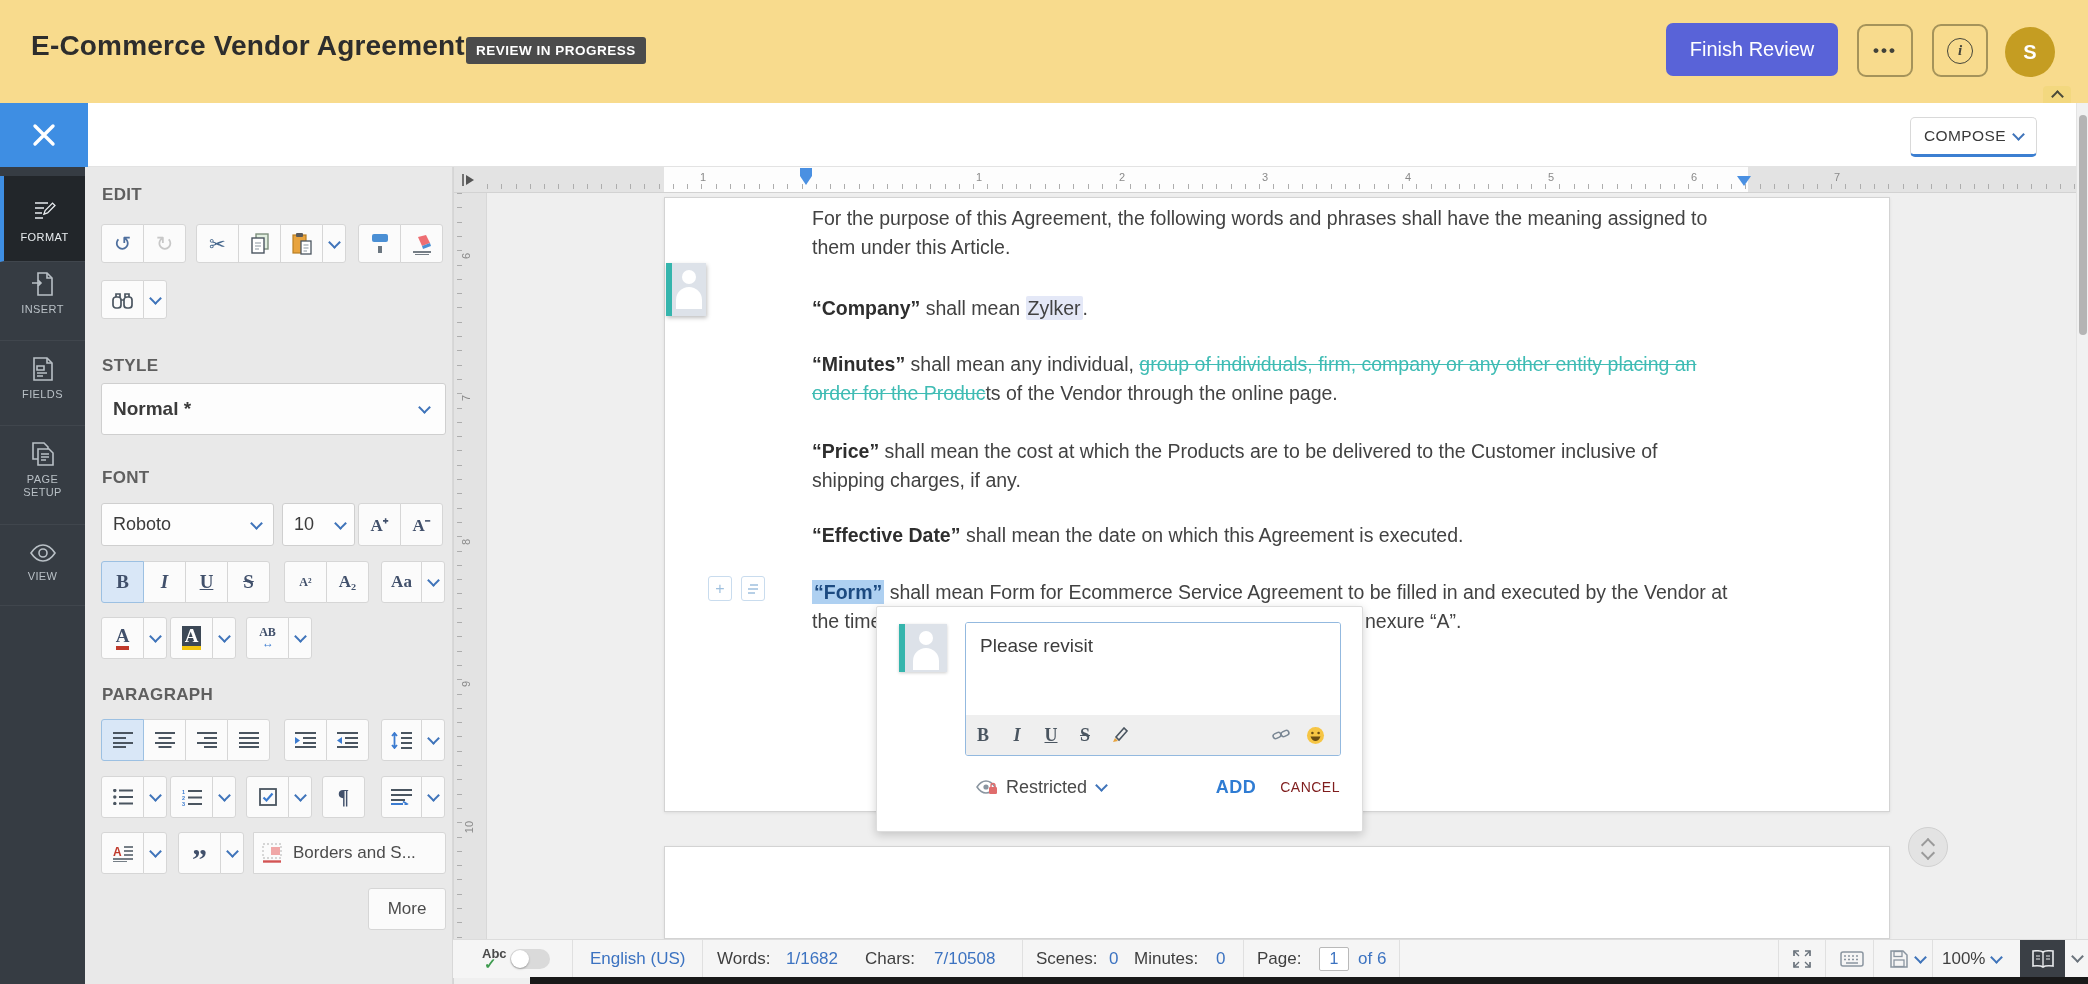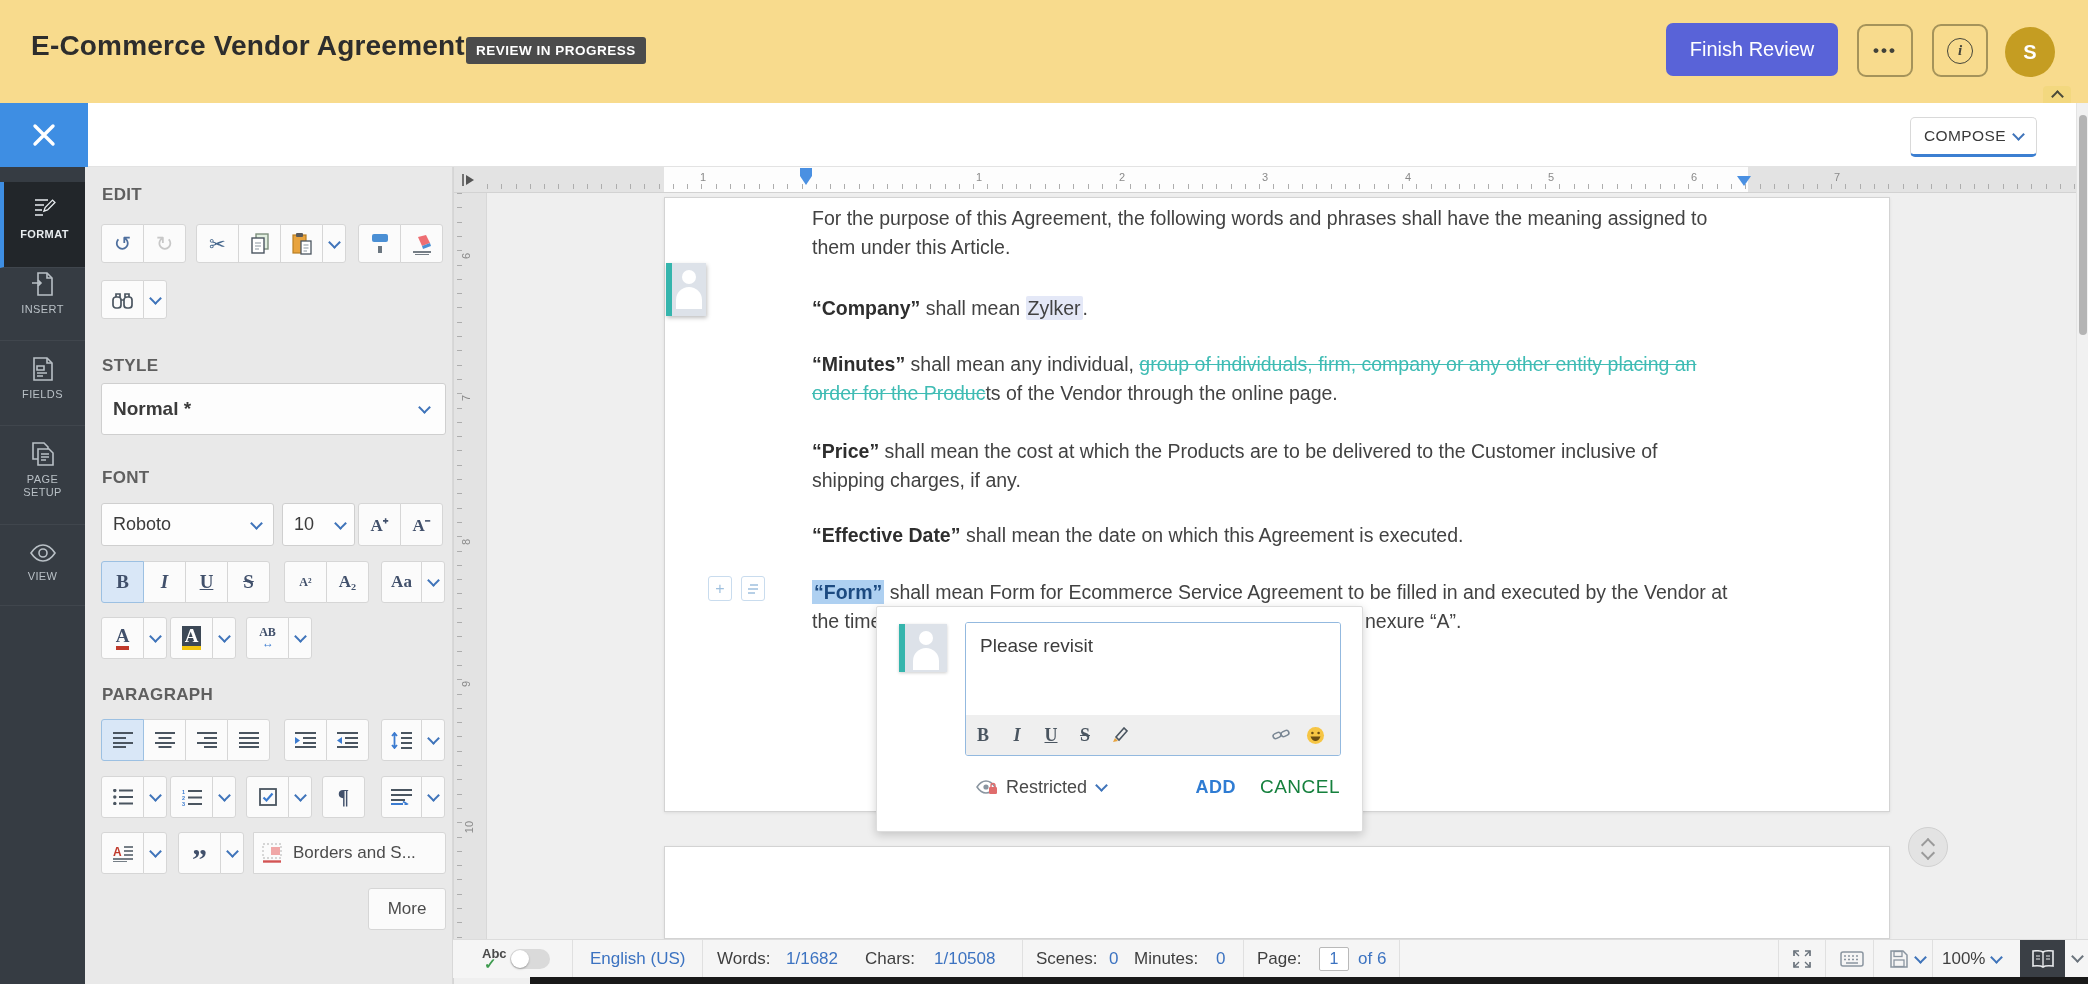--- a/index.html
+++ b/index.html
@@ -95,21 +95,21 @@
   .cbox{position:absolute;left:88px;top:15px;width:376px;height:134px;border:1px solid #93b9df;border-radius:3px;
       box-sizing:border-box;overflow:hidden;}
   .cbox-text{position:absolute;left:0;top:0;right:0;height:92px;background:#fff;padding:12px 14px;
       font-size:19px;color:#3c3c3c;box-sizing:border-box;}
   .cbox-bar{position:absolute;left:0;bottom:0;right:0;height:40px;background:#efefef;display:flex;align-items:center;}
   .cbar-ic{width:34px;text-align:center;font-family:"Liberation Serif",serif;font-weight:bold;font-size:18px;
       color:#4a5560;cursor:pointer;}
   .popup-foot{position:absolute;left:0;top:160px;width:485px;height:40px;display:flex;align-items:center;}
   .restricted{font-size:18px;color:#4a4a4a;}
   .addbtn{font-size:18px;font-weight:bold;color:#2f7cd3;letter-spacing:.5px;cursor:pointer;}
-  .cancelbtn{font-size:19px;color:#15803d;letter-spacing:.5px;cursor:pointer;}
+  .cancelbtn{font-size:14px;color:#7f1d1d;letter-spacing:.5px;cursor:pointer;}
   
   .statusbar{left:453px;top:939px;width:1635px;height:39px;background:#f5f5f5;border-top:1px solid #dcdcdc;box-sizing:border-box;}
   .sb{position:absolute;top:0;height:38px;line-height:38px;font-size:17px;color:#3f3f3f;white-space:nowrap;}
   .sb-blue{color:#3c73c1;}
   .sb-sep{position:absolute;top:0;width:1px;height:38px;background:#e0e0e0;}
   .toggle{position:absolute;left:57px;top:9px;width:40px;height:20px;background:#dadada;border-radius:10px;cursor:pointer;}
   .toggle::before{content:"";position:absolute;left:1px;top:1px;width:18px;height:18px;border-radius:50%;
       background:#fff;box-shadow:0 1px 2px rgba(0,0,0,.3);}
   .pageinput{position:absolute;left:866px;top:7px;width:30px;height:24px;background:#fff;border:1px solid #b9b9b9;
       border-radius:2px;box-sizing:border-box;text-align:center;font-size:16px;color:#3c73c1;line-height:22px;}
@@ -152,21 +152,21 @@
     <span>COMPOSE</span>
     <i class="chv"></i>
   </div>
   <div class="ab xclose">
     <svg width="26" height="26" viewBox="0 0 26 26">
       <path d="M4 4 L22 22 M22 4 L4 22" stroke="#fff" stroke-width="3.4" stroke-linecap="round"></path>
     </svg>
   </div>
 
   <div class="ab sidebar">
-    <div class="side-item side-active" style="top:15px;height:86px;padding-top:14px;font-weight:bold;">
+    <div class="side-item side-active" style="top:9px;height:86px;padding-top:23px;">
       <svg width="26" height="26" viewBox="0 0 26 26" fill="none" stroke="currentColor" stroke-width="1.6">
         <path d="M3 4h13M3 9h9M3 14h7M3 19h8"></path>
           <path d="M22 3l-9 9-1.5 4.5L16 15l9-9z" transform="scale(0.82) translate(3,2)"></path>
       </svg>
       <div class="lbl">FORMAT</div>
     </div>
     <div class="side-item" style="top:90px;height:84px;padding-top:14px;">
       <svg width="26" height="26" viewBox="0 0 26 26" fill="none" stroke="currentColor" stroke-width="1.6">
         <path d="M8 2h9l5 5v17H8z"></path>
           <path d="M17 2v5h5"></path>
@@ -630,21 +630,21 @@
       <span>Abc</span>
       <em>✓</em>
     </span>
     <span class="toggle"></span>
     <span class="sb-sep" style="left:119px;"></span>
     <span class="sb sb-blue" style="left:137px;">English (US)</span>
     <span class="sb-sep" style="left:249px;"></span>
     <span class="sb" style="left:264px;">Words:</span>
     <span class="sb sb-blue" style="left:333px;">1/1682</span>
     <span class="sb" style="left:412px;">Chars:</span>
-    <span class="sb sb-blue" style="left:481px;">1/10508</span>
+    <span class="sb sb-blue" style="left:481px;">7/10508</span>
     <span class="sb-sep" style="left:569px;"></span>
     <span class="sb" style="left:583px;">Scenes:</span>
     <span class="sb sb-blue" style="left:656px;">0</span>
     <span class="sb" style="left:681px;text-align:right;">Minutes:</span>
     <span class="sb sb-blue" style="left:763px;">0</span>
     <span class="sb-sep" style="left:790px;"></span>
     <span class="sb" style="left:804px;">Page:</span>
     <span class="pageinput">1</span>
     <span class="sb sb-blue" style="left:905px;">of 6</span>
     <span class="sb-sep" style="left:946px;"></span>

